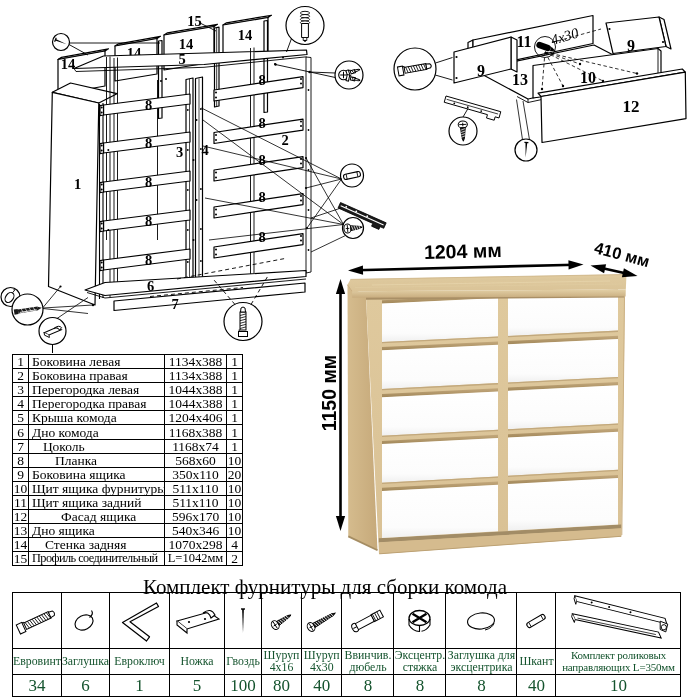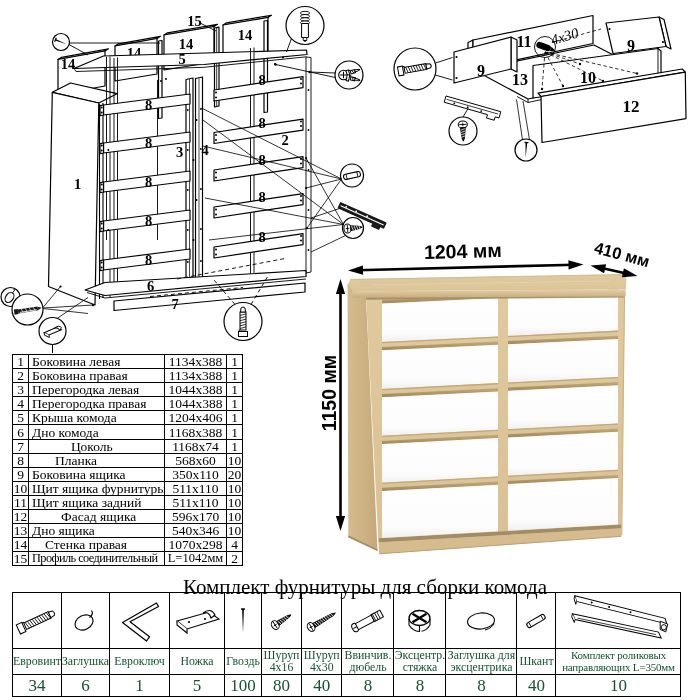--- a/index.html
+++ b/index.html
@@ -5,21 +5,21 @@
 #art{position:absolute;left:0;top:0}
 #pt{position:absolute;left:12px;top:354px;border-collapse:collapse;table-layout:fixed;width:229px;font-size:13.5px;color:#000}
 #pt td{border:1px solid #000;height:13.1px;padding:0 0 0 3px;line-height:13px;white-space:nowrap;overflow:hidden}
 #pt td.c{text-align:center;padding:0}
 #pt td:nth-child(1){width:15px}
 #pt td:nth-child(2){width:132px}
 #pt td:nth-child(3){width:61px}
 #pt td:nth-child(4){width:15px}
 #pt td.sm{font-size:12.5px}
 #pt td.cond{font-size:12.3px;letter-spacing:-0.55px}
-#title{position:absolute;left:155px;top:575px;width:420px;text-align:center;font-size:21px;color:#000;white-space:nowrap}
+#title{position:absolute;left:143px;top:575px;width:420px;font-size:21px;color:#000;white-space:nowrap}
 #ht{position:absolute;left:12px;top:592px;border-collapse:collapse;table-layout:fixed;color:#14532d}
 #ht td{border:1px solid #000;text-align:center;padding:0;overflow:hidden}
 #ht tr.icons td{height:55px;vertical-align:middle}
 #ht tr.labels td{height:25px;font-size:11.8px;line-height:11.5px;vertical-align:middle;font-stretch:normal}
 #ht .rl{font-size:11px;letter-spacing:-0.2px}
 #ht tr.nums td{height:21px;font-size:17px;line-height:19px}
 #ht svg{display:block;margin:0 auto}
 </style></head>
 <body>
 <div id="page">
@@ -479,21 +479,21 @@
           <td class="c">1</td>
         </tr>
         <tr>
           <td class="c">6</td>
           <td style="">Дно комода</td>
           <td class="c">1168x388</td>
           <td class="c">1</td>
         </tr>
         <tr>
           <td class="c">7</td>
-          <td style="padding-left:42px">Цоколь</td>
+          <td style="padding-left:14px">Цоколь</td>
           <td class="c">1168x74</td>
           <td class="c">1</td>
         </tr>
         <tr>
           <td class="c">8</td>
           <td style="padding-left:26px">Планка</td>
           <td class="c">568x60</td>
           <td class="c">10</td>
         </tr>
         <tr>
@@ -521,21 +521,21 @@
           <td class="c">10</td>
         </tr>
         <tr>
           <td class="c">13</td>
           <td style="">Дно ящика</td>
           <td class="c">540x346</td>
           <td class="c">10</td>
         </tr>
         <tr>
           <td class="c">14</td>
-          <td style="padding-left:16px">Стенка правая</td>
+          <td style="padding-left:16px">Стенка задняя</td>
           <td class="c">1070x298</td>
           <td class="c">4</td>
         </tr>
         <tr>
           <td class="c">15</td>
           <td class="cond" style="">Профиль соединительный</td>
           <td class="c sm">L=1042мм</td>
           <td class="c">2</td>
         </tr>
       </tbody>

